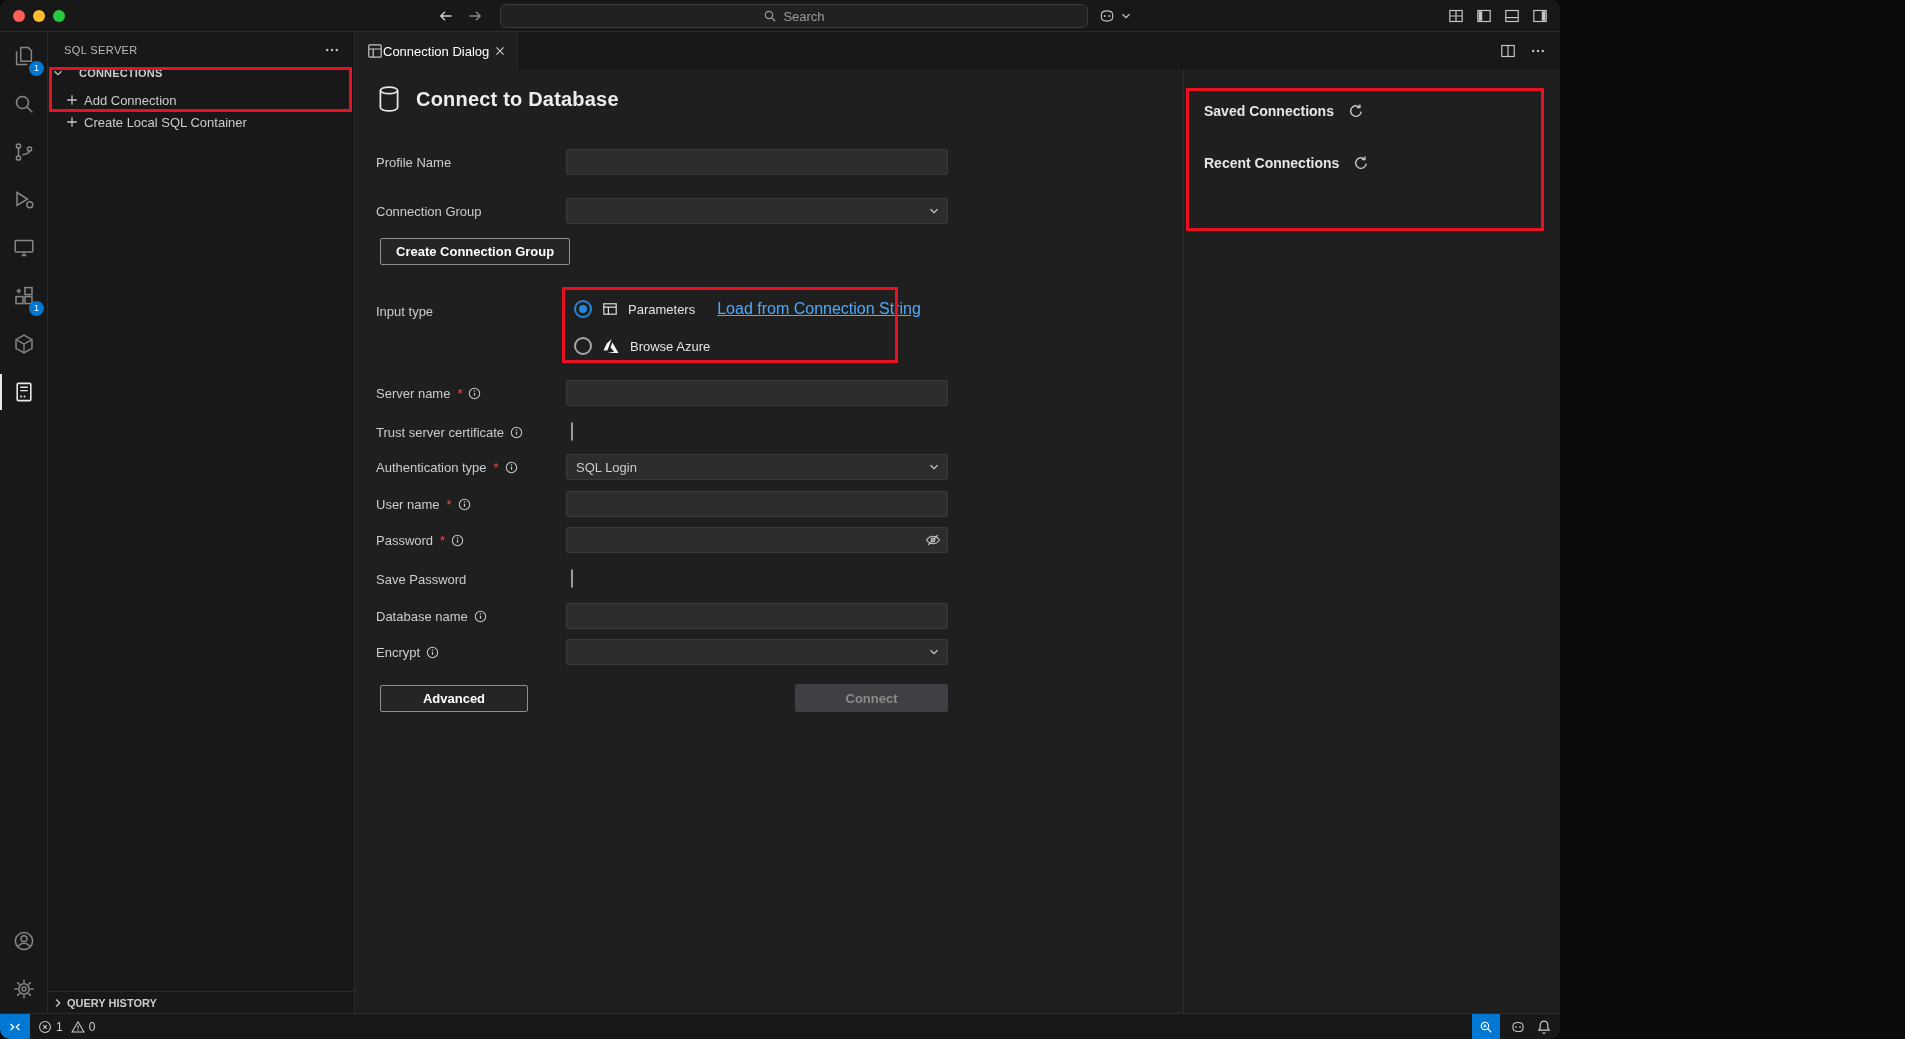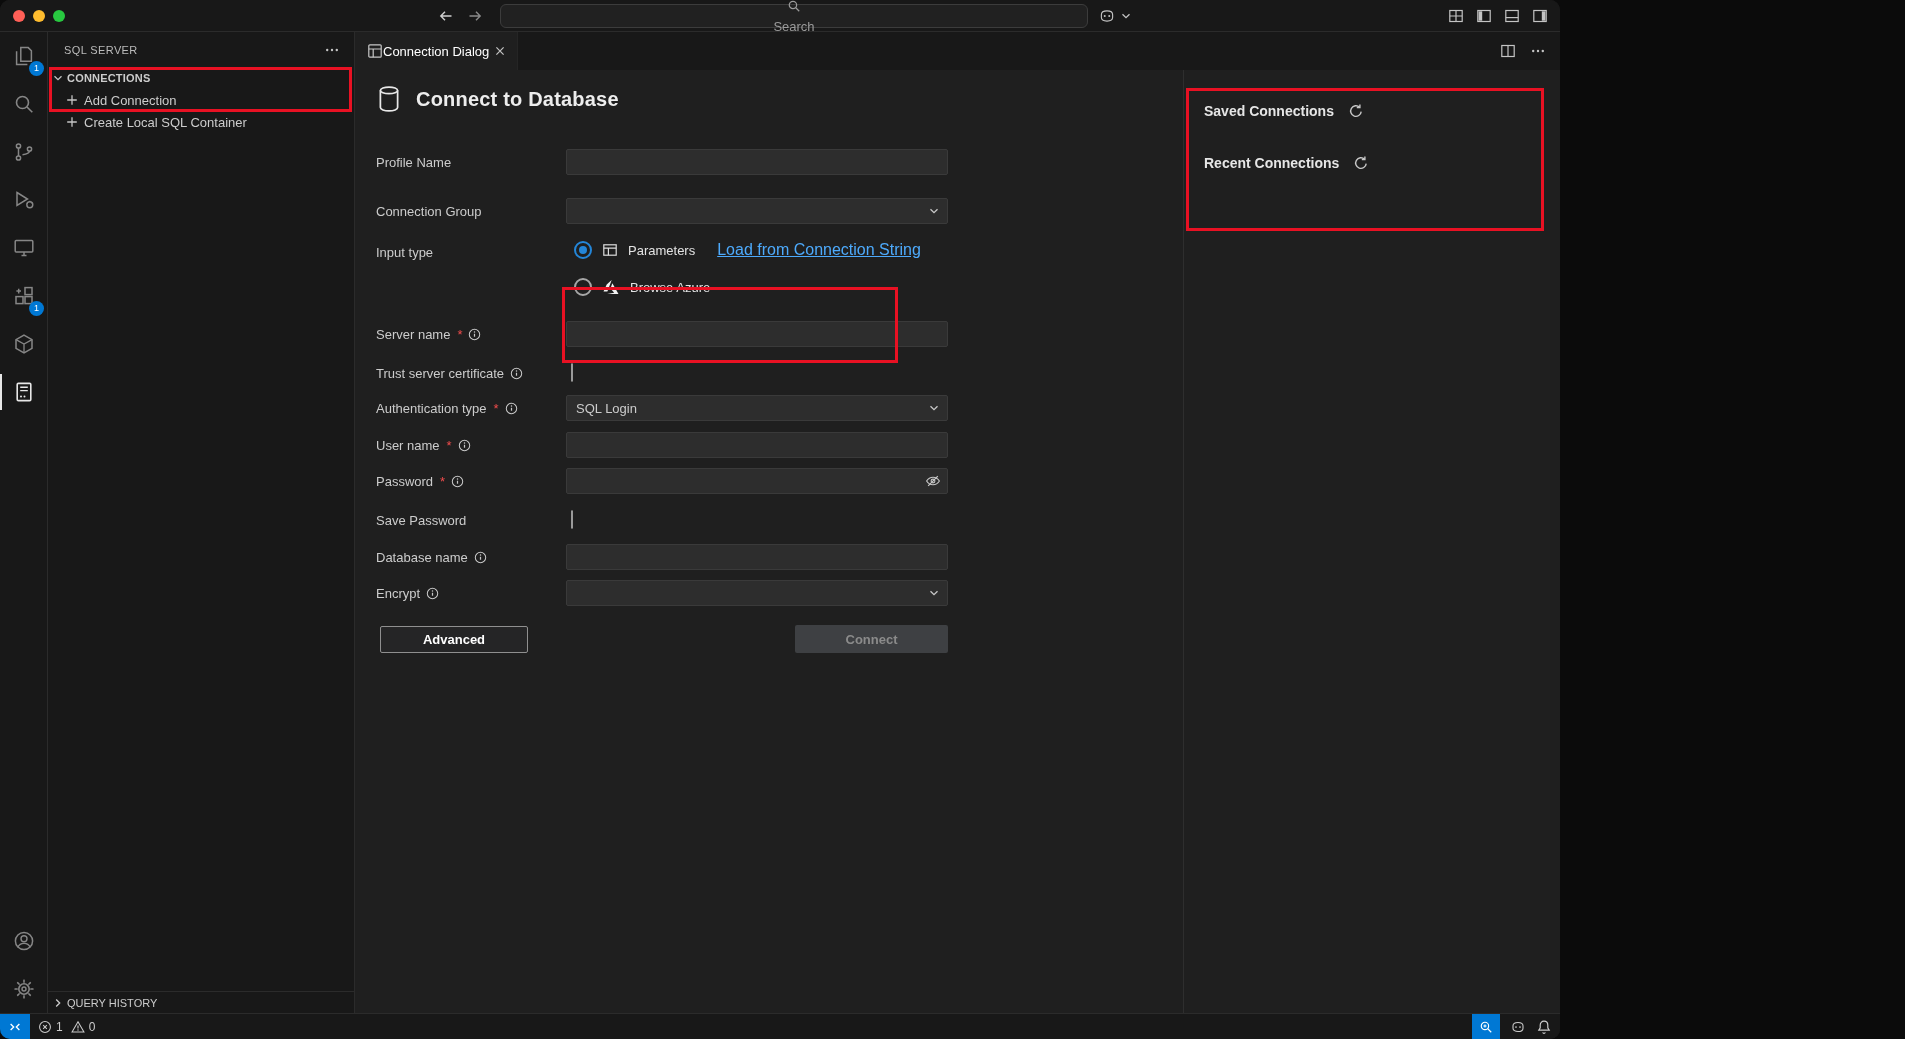--- a/index.html
+++ b/index.html
@@ -13,47 +13,47 @@
 
   
   #titlebar { position:absolute; top:0; left:0; right:0; height:32px; background:#181818; border-bottom:1px solid #2b2b2b; }
   .traffic { position:absolute; left:13px; top:10px; display:flex; gap:8px; }
   .traffic span { width:12px; height:12px; border-radius:50%; }
   .tl-red{background:#ff5f57}.tl-yellow{background:#febc2e}.tl-green{background:#28c840}
   .nav-arrows { position:absolute; left:438px; top:0; height:32px; display:flex; align-items:center; gap:13px; }
   .navbtn { color:#cfcfcf; } .navbtn.fwd { color:#8a8a8a; }
   .searchbox { position:absolute; left:500px; top:4px; width:588px; height:24px; background:#212121;
                border:1px solid #3c3c3c; border-radius:6px; display:flex; align-items:center;
-               justify-content:center; gap:6px; color:#9b9b9b; font-size:13px; cursor:text;flex-direction:column; }
+               justify-content:center; gap:6px; color:#9b9b9b; font-size:13px; cursor:text; }
   .copilot-tb { position:absolute; left:1098px; top:0; height:32px; display:flex; align-items:center; gap:4px; color:#c4c4c4; cursor:pointer; }
   .titlebar-right { position:absolute; right:12px; top:0; height:32px; display:flex; align-items:center; gap:12px; color:#c4c4c4; }
   .titlebar-right > span { cursor:pointer; }
 
   
   #activitybar { position:absolute; top:32px; left:0; bottom:26px; width:48px; background:#181818; border-right:1px solid #2b2b2b; }
   .act-item { position:relative; width:48px; height:48px; display:flex; align-items:center; justify-content:center; color:#868686; cursor:pointer; }
   .act-item.active { color:#e7e7e7; }
   .act-item.active::before { content:""; position:absolute; left:0; top:6px; bottom:6px; width:2px; background:#e7e7e7; }
   .act-bottom { position:absolute; bottom:0; left:0; width:48px; }
   .badge { position:absolute; right:4px; bottom:4px; min-width:15px; height:15px; padding:0 3px; border-radius:8px;
            background:var(--accent-blue,#0078d4); color:#fff; font-size:9px; line-height:15px; text-align:center; }
 
   
   #sidebar { position:absolute; top:32px; left:48px; bottom:26px; width:307px; background:#181818; border-right:1px solid #2b2b2b; }
   .sb-header { height:35px; display:flex; align-items:center; justify-content:space-between; padding:0 14px 0 16px; }
   .sb-title { font-size:11px; color:#bbbbbb; letter-spacing:.4px; }
   .sb-more { color:#c4c4c4; cursor:pointer; }
-  .sb-section { height:22px; display:flex; align-items:center; gap:3px; padding-left:4px; cursor:pointer; }
+  .sb-section { height:22px; display:flex; gap:15px; padding-left:4px; cursor:pointer; }
   .sb-section .lbl { font-size:11px; font-weight:700; color:#cccccc; letter-spacing:.2px; }
   .sb-section .chev { color:#c4c4c4; }
   .sb-item { height:22px; display:flex; align-items:center; gap:5px; padding-left:17px; font-size:13px; color:#cccccc; cursor:pointer; }
   .sb-item .plus { color:#c4c4c4; }
   .sb-bottom { position:absolute; bottom:0; left:0; right:0; height:22px; border-top:1px solid #2b2b2b;
                display:flex; align-items:center; gap:3px; padding-left:4px; cursor:pointer; }
-  .sb-bottom .lbl { font-size:11px; font-weight:400; color:#cccccc; }
+  .sb-bottom .lbl { font-size:11px; font-weight:700; color:#cccccc; }
 
   
   #editor { position:absolute; top:32px; left:355px; right:0; bottom:26px; background:#1f1f1f; }
   #tabbar { position:absolute; top:0; left:0; right:0; height:38px; background:#181818; display:flex; }
   .tab { height:38px; display:flex; align-items:center; gap:0; padding:0 10px 0 12px; background:#1f1f1f;
          border-right:1px solid #252525; color:#ffffff; font-size:13px; cursor:pointer; }
   .tab .close { color:#c4c4c4; margin-left:4px; }
   .tab-actions { position:absolute; right:14px; top:0; height:38px; display:flex; align-items:center; gap:14px; color:#c4c4c4; }
   .tab-actions > span { cursor:pointer; }
   #webview { position:absolute; top:38px; left:0; right:0; bottom:0; display:flex; background:#1f1f1f; }
@@ -404,20 +404,23 @@
                 <span></span>
                 <span class="chev">
                   <svg class="i12" viewBox="0 0 12 12">
                         <path d="M2.5 4.2 6 7.7l3.5-3.5" fill="none" stroke="currentColor" stroke-width="1.3"></path>
                       </svg>
                 </span>
               </span>
             </span>
           </div>
 
+          <div class="form-row mb32">
+            <button class="btn-secondary" style="margin-left:4px">Create Connection Group</button>
+          </div>
 
           <div class="form-row row-top mb22">
             <span class="f-label">
               <span>Input type</span>
             </span>
             <span class="f-control row-stack">
               <span class="radio-row">
                 <span class="radio sel"></span>
                 <span>
                   <svg class="i16" viewBox="0 0 16 16">

